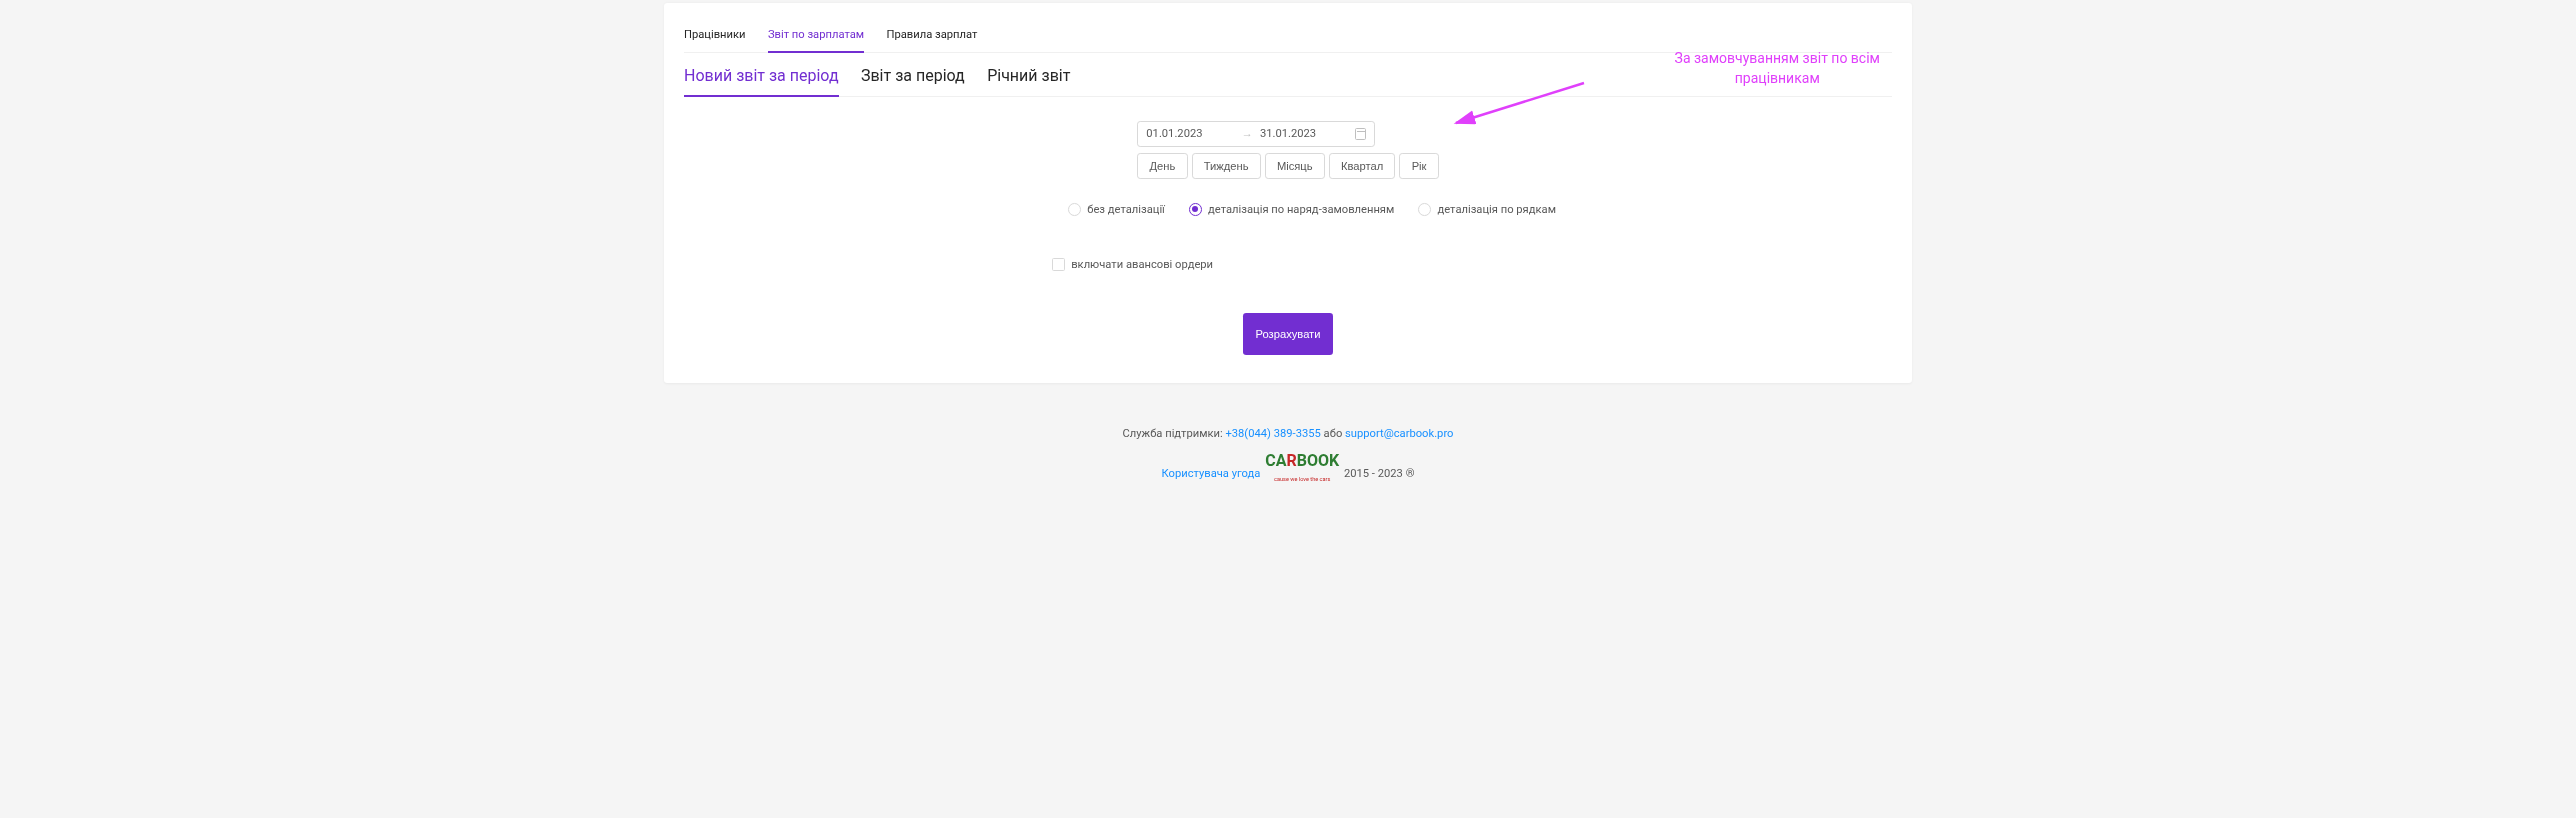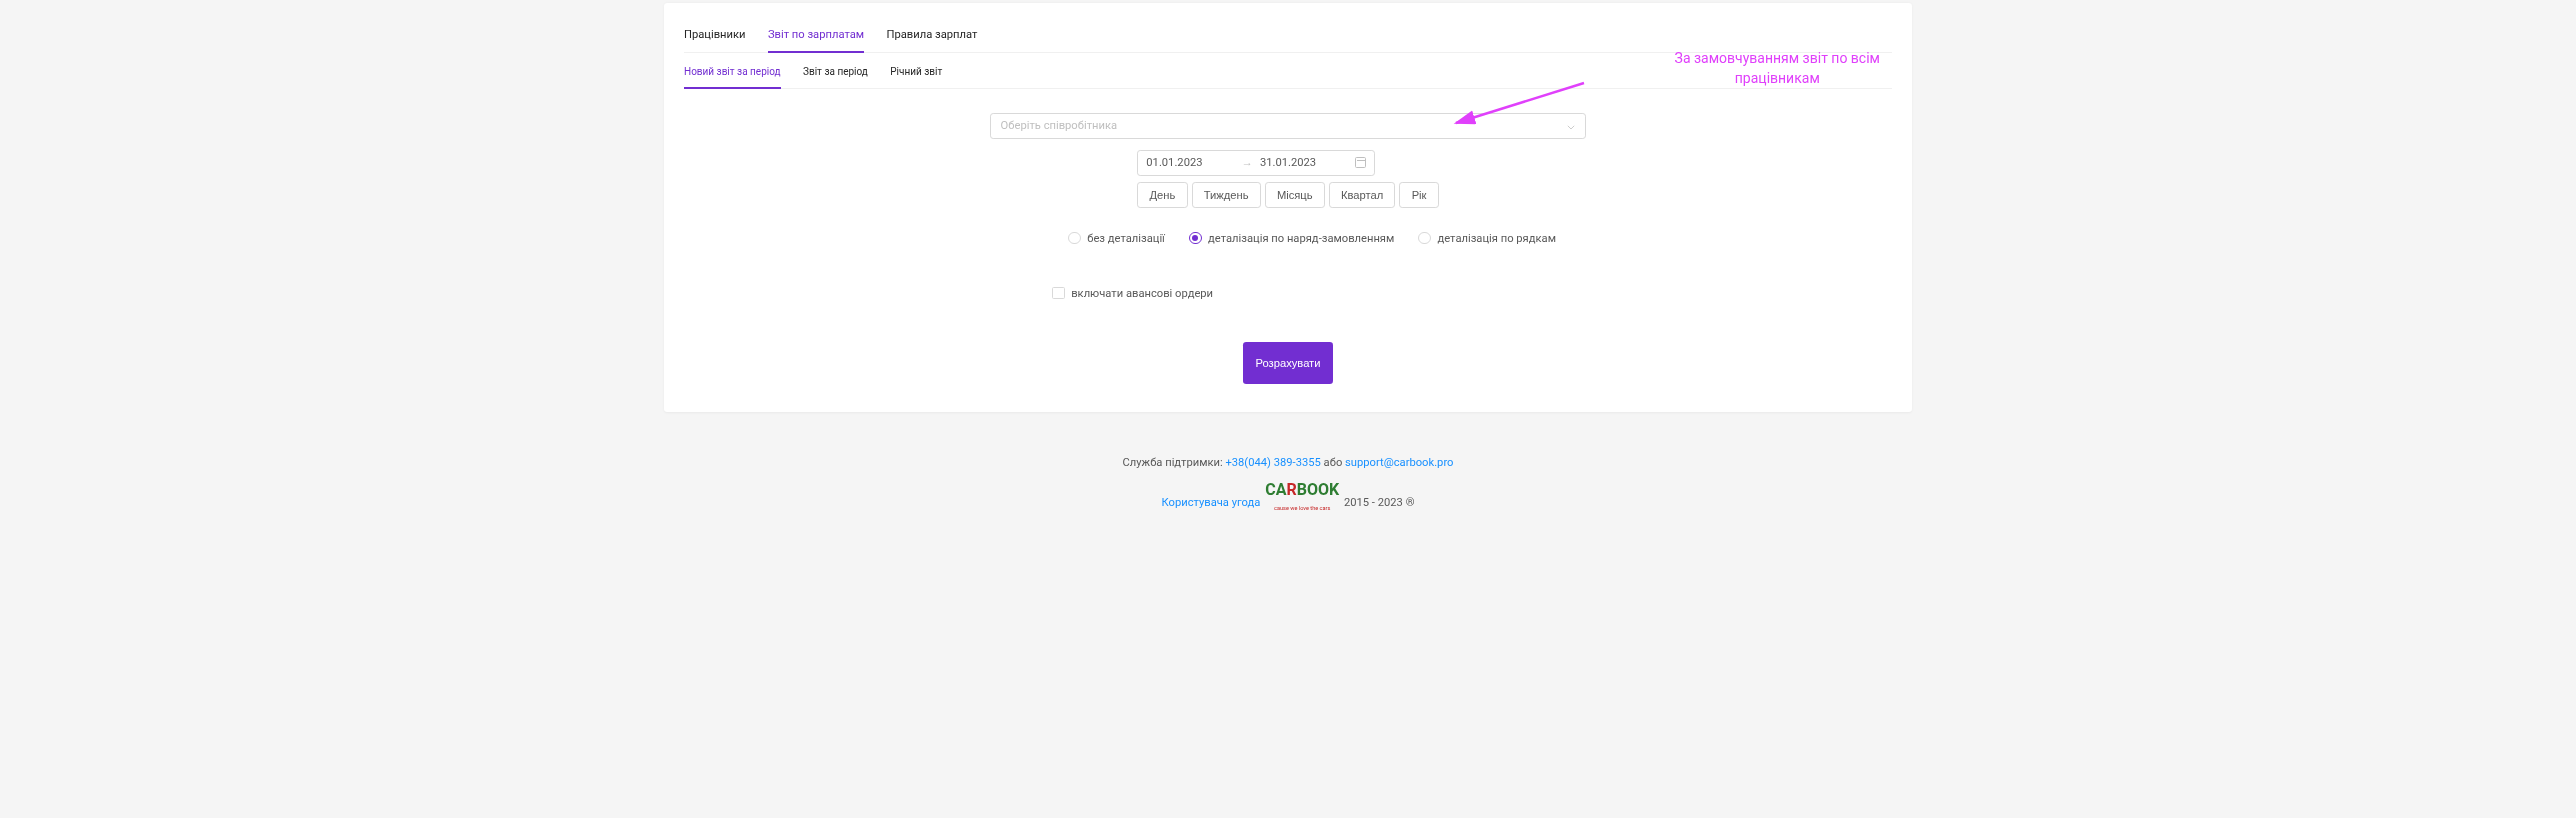--- a/index.html
+++ b/index.html
@@ -45,21 +45,21 @@
       height: 1.6px;
       background: #722ed1;
     }
     .subtabs {
       display: flex;
       gap: 22.4px;
       border-bottom: 0.8px solid #f0f0f0;
       margin-bottom: 24px;
     }
     .subtab {
-      font-size: 10px;
+      font-size: 16px;
       padding: 4.8px 0 11.2px 0;
       color: #262626;
       cursor: pointer;
       position: relative;
     }
     .subtab.active { color: #722ed1; }
     .subtab.active::after {
       content: "";
       position: absolute;
       left: 0; right: 0; bottom: -0.8px;
@@ -246,28 +246,20 @@
     </div>
 
     <div class="subtabs">
       <div class="subtab active">Новий звіт за період</div>
       <div class="subtab">Звіт за період</div>
       <div class="subtab">Річний звіт</div>
     </div>
 
     <div class="form-area">
 
-      <div class="select-employee">
-        <span>Оберіть співробітника</span>
-        <span class="chev">
-          <svg width="8" height="4.8" viewBox="0 0 10 6">
-              <path d="M1 1 L5 5 L9 1" stroke="#bfbfbf" stroke-width="1" fill="none"></path>
-            </svg>
-        </span>
-      </div>
 
       <div class="date-row">
         <div class="date-picker">
           <span class="part">01.01.2023</span>
           <span class="arrow">→</span>
           <span class="part">31.01.2023</span>
           <span class="cal"></span>
         </div>
         <div class="preset-row">
           <button class="preset-btn">День</button>

